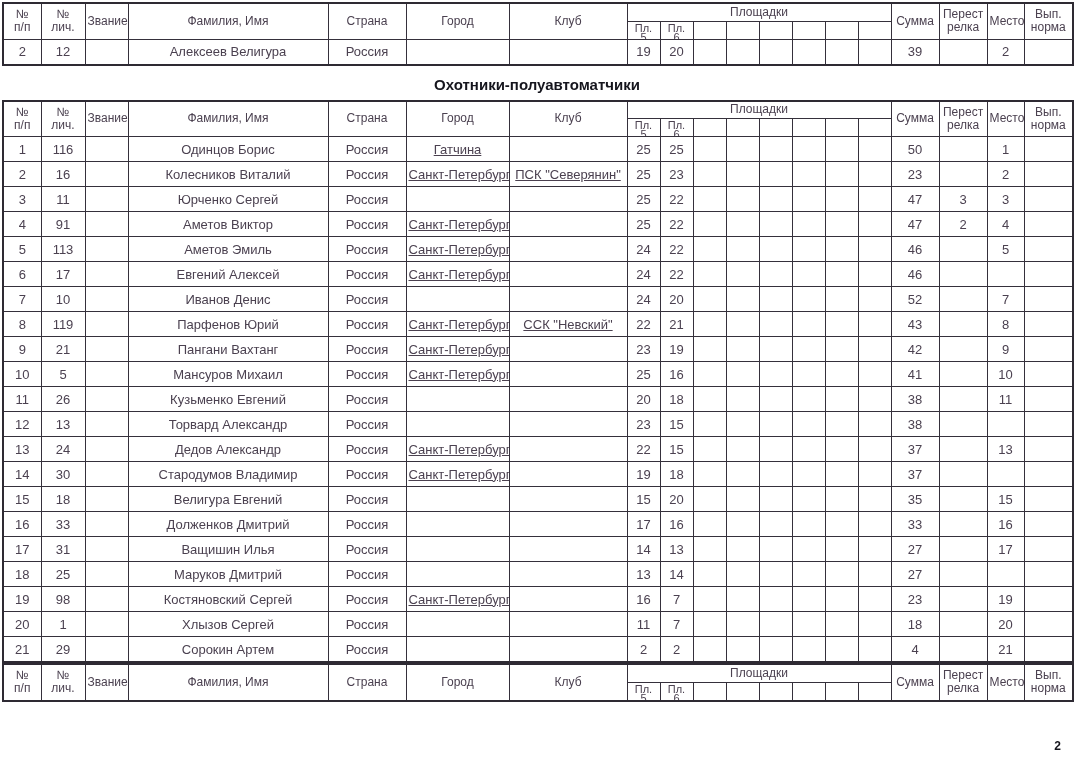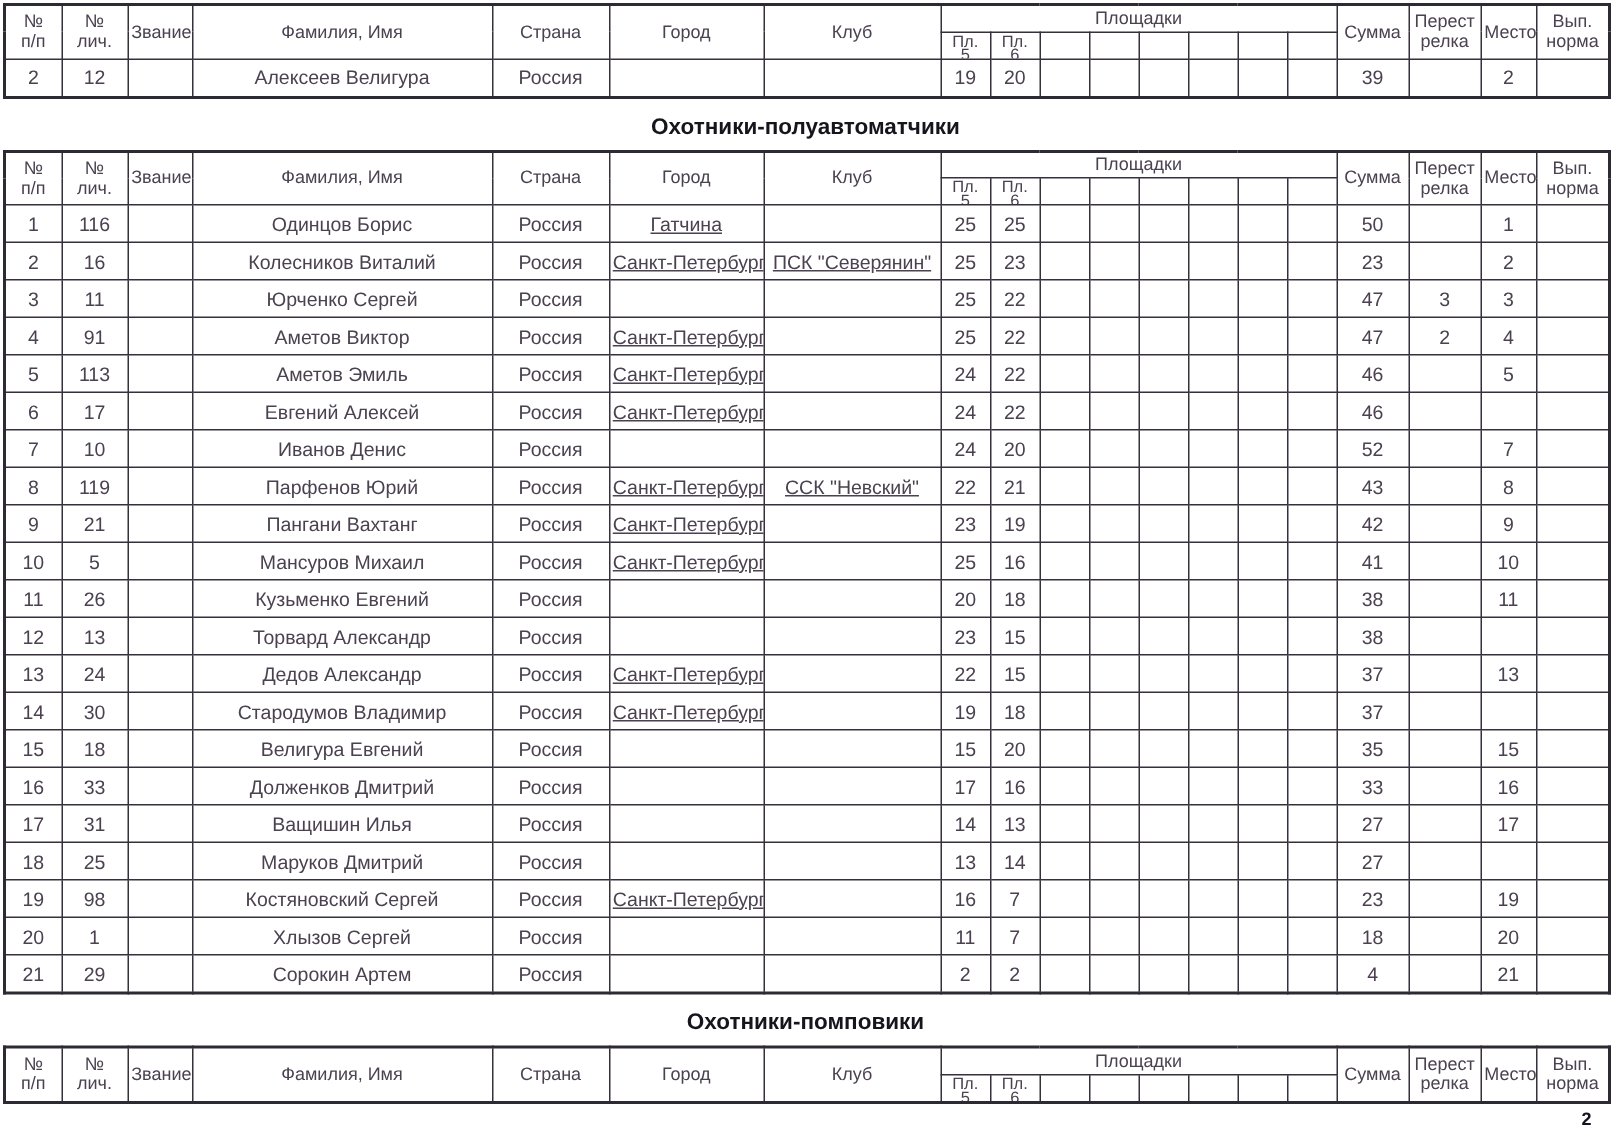--- a/index.html
+++ b/index.html
@@ -665,21 +665,20 @@
           <td class="c-pl"></td>
           <td class="c-pl"></td>
           <td class="c-sum">4</td>
           <td class="c-shoot"></td>
           <td class="c-place">21</td>
           <td class="c-norm"></td>
         </tr>
       </tbody>
     </table>
 
-  <div class="section-title">Охотники-помповики</div>
 
   <table class="results">
       <colgroup>
         <col class="c-np">
         <col class="c-id">
         <col class="c-rank">
         <col class="c-name">
         <col class="c-country">
         <col class="c-city">
         <col class="c-club">

